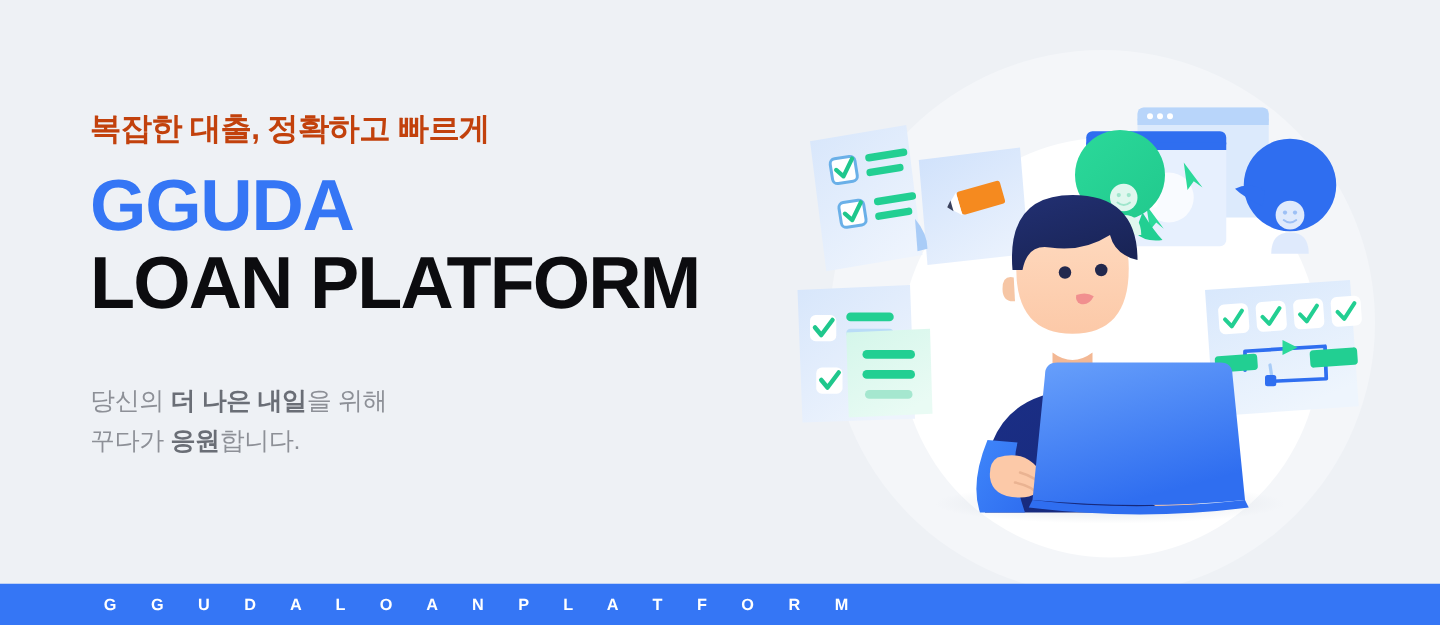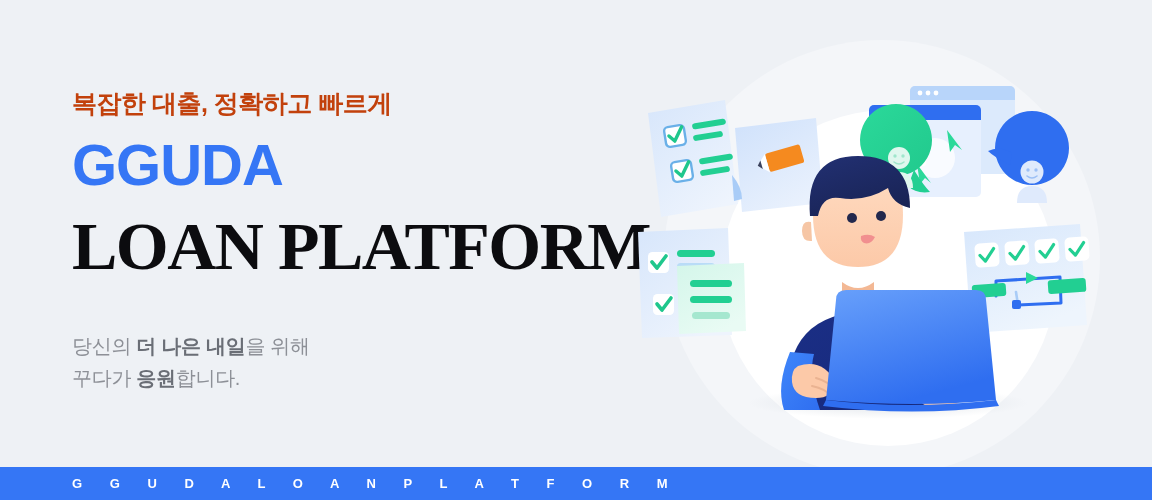--- a/index.html
+++ b/index.html
@@ -24,38 +24,37 @@
     font-size:25px; font-weight:bold; color:#c2410c;
     letter-spacing:-0.5px; line-height:1.25;
     white-space:nowrap;
   }
   .brand {
     margin-top:16px;
     font-size:58px; font-weight:bold; color:#3576f5;
     letter-spacing:-1px; line-height:1.02;
   }
   .product {
-    margin-top:18px;
-    font-size:68px; font-weight:bold; color:#0c0c0f;
+    margin-top:2px;
+    font-size:59px; font-weight:bold; color:#0c0c0f;
     letter-spacing:-1.5px; line-height:1.02;
     white-space:nowrap;
-    font-family:Liberation Serif, serif;
   }
   .tagline {
     margin-top:48px;
     font-size:20px; color:#8d9097; line-height:1.62;
     letter-spacing:-0.3px;
   }
   .tagline b { color:#6a6e76; font-weight:bold; }
 
   
   .strip {
     position:absolute; left:0; bottom:0; width:1152px; height:33px;
     background:#3576f5;
-    display:flex; align-items:center;
+    display:flex; align-items:center;padding-left:11px;
   }
   .strip-text {
     margin-left:72px;
     color:#ffffff; font-size:13px; font-weight:bold;
     letter-spacing:12px; white-space:nowrap;
   }
 
   
   .art { position:absolute; left:620px; top:0; width:532px; height:467px; }
   .art svg { display:block; width:532px; height:467px; }

